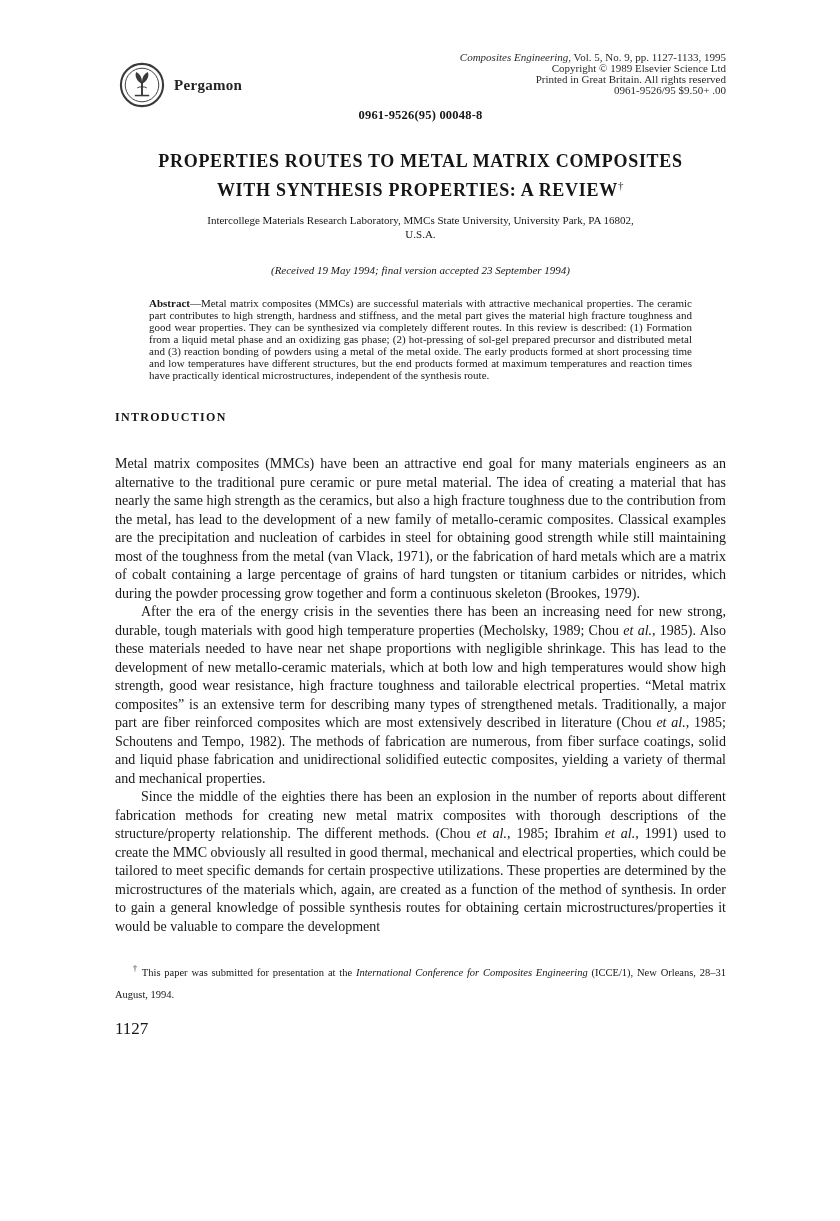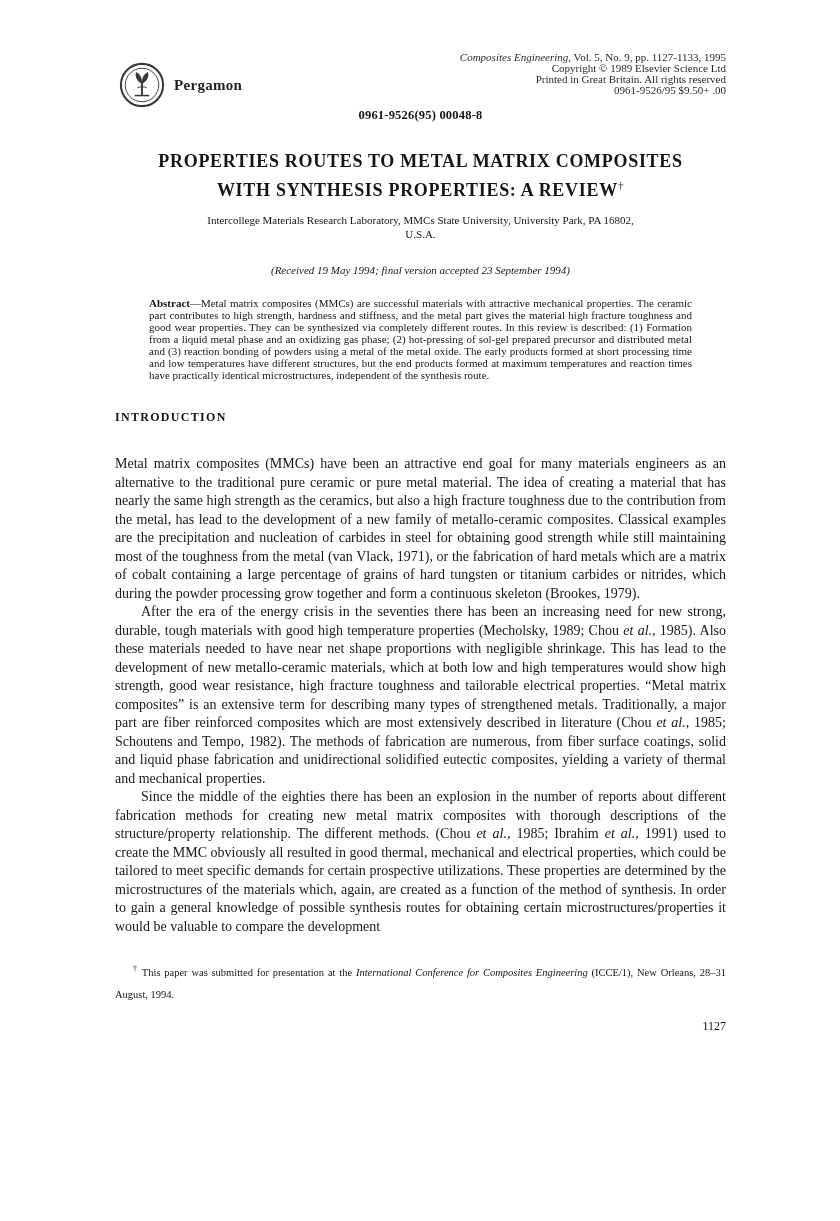--- a/index.html
+++ b/index.html
@@ -66,21 +66,21 @@
 
   .footnote {
     margin: 22px 0 0 0;
     font-size: 10.5px;
     line-height: 22px;
     text-indent: 18px;
     text-align: justify;
   }
   .footnote sup { font-size: 8px; }
 
-  .page-number { text-align: right; font-size: 12px; margin-top: 13px; }
+  .page-number { text-align: left; font-size: 17px; margin-top: 13px; }
 </style>
 </head>
 <body>
 
 <div class="page">
 
   <header class="masthead">
     <div class="publisher">
       <span class="logo-wrap">
         <svg viewBox="0 0 48 48" width="46" height="46" aria-hidden="true">

